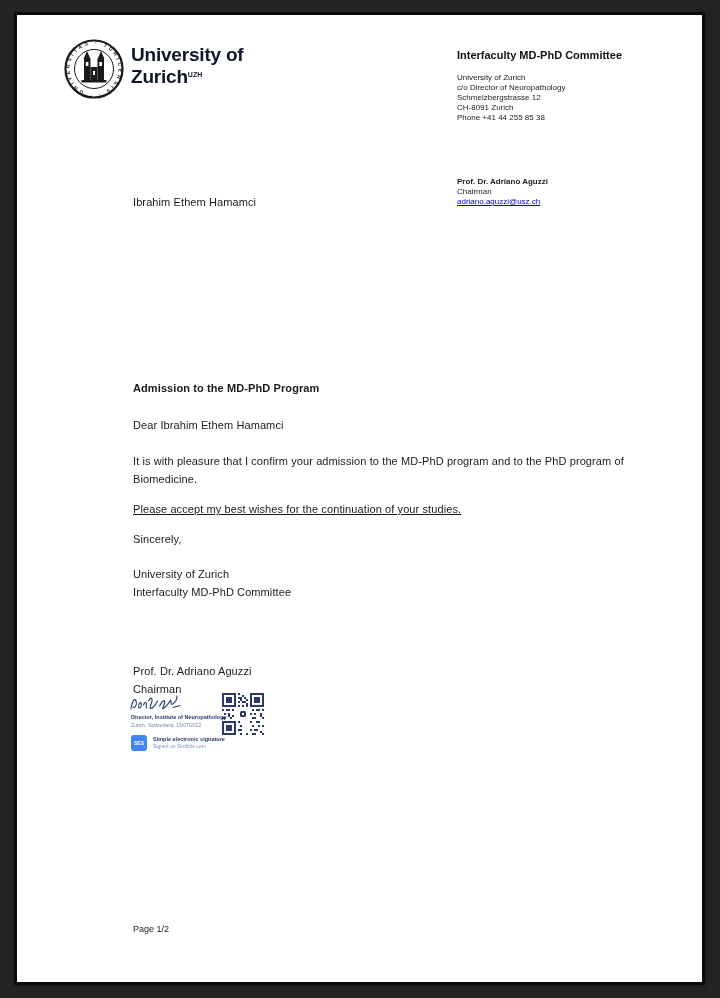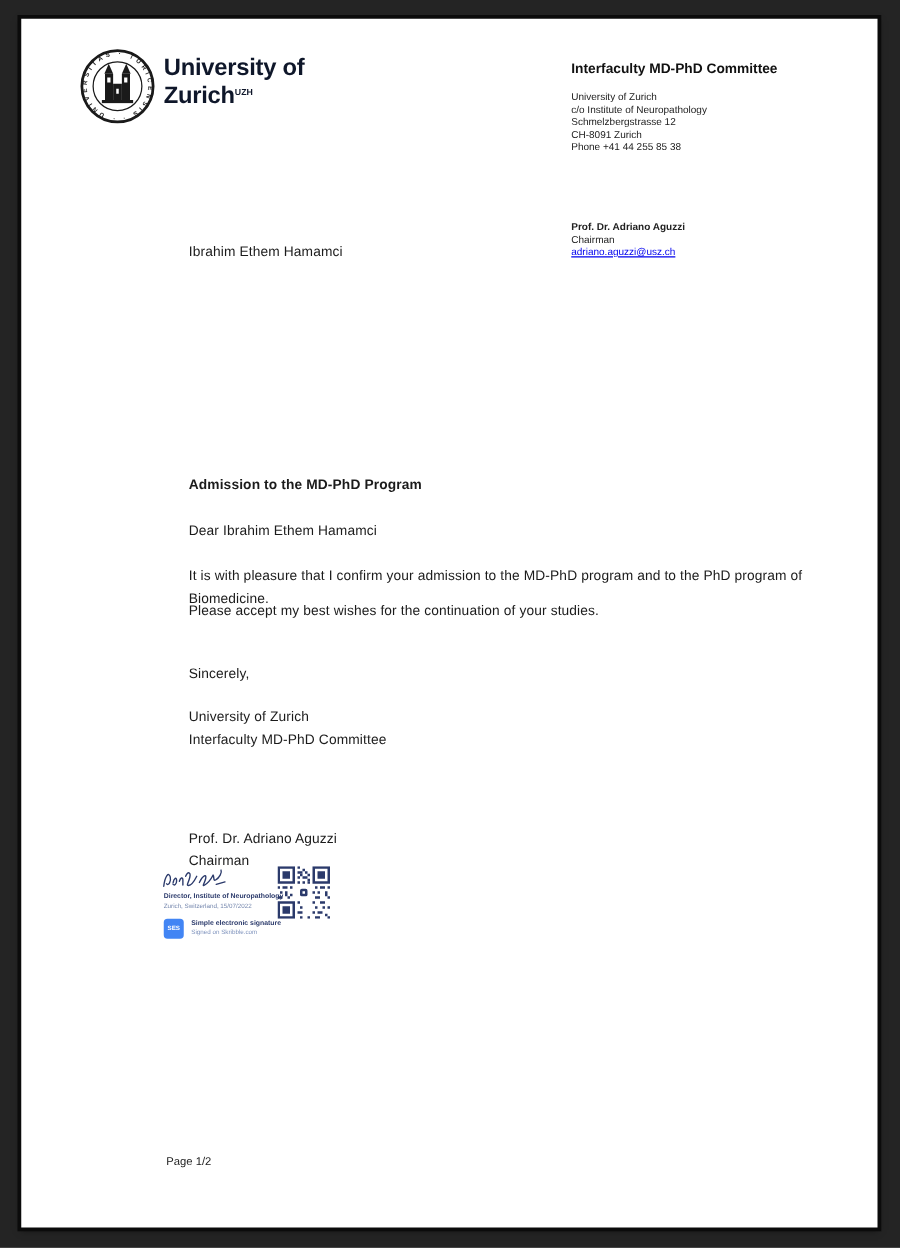--- a/index.html
+++ b/index.html
@@ -1,21 +1,21 @@
 <!DOCTYPE html>
 <html><head>
 <meta charset="utf-8">
 <style>
   html,body{margin:0;padding:0;background:#161616;}
   .stage{position:relative;width:720px;height:998px;background:#242424;overflow:hidden;
          font-family:"Liberation Sans",sans-serif;}
   .paper{position:absolute;left:17px;top:15px;width:685px;height:967px;background:#ffffff;
          box-shadow:0 0 0 3px #0b0b0b, 0 2px 6px rgba(0,0,0,.6);}
   .abs{position:absolute;}
-  .txt{color:#1b1b1b;font-size:11px;line-height:18px;letter-spacing:.1px;margin-left:18px;}
+  .txt{color:#1b1b1b;font-size:11px;line-height:18px;letter-spacing:.1px;}
   .bold{font-weight:bold;}
 
   
   .wordmark{left:114px;top:30px;font-weight:bold;color:#0f172a;font-size:19px;line-height:20px;letter-spacing:-.2px;}
   .wordmark sup{font-size:7px;letter-spacing:0;vertical-align:6px;}
 
   
   .hdr-title{left:440px;top:34px;width:240px;font-weight:bold;font-size:11px;color:#111;}
   .hdr-small{width:240px;font-size:8px;line-height:10px;color:#222;}
   .hdr-contact-name{font-weight:bold;}
@@ -65,38 +65,38 @@
 
     <div class="abs wordmark">
       <div><span>University of</span></div>
       <div><span>Zurich</span><sup>UZH</sup></div>
     </div>
 
     <div class="abs hdr-title">Interfaculty MD-PhD Committee</div>
 
     <div class="abs hdr-small" style="left:440px;top:58px;">
       <div>University of Zurich</div>
-      <div>c/o Institute of Neuropathology</div>
+      <div>c/o Director of Neuropathology</div>
       <div>Schmelzbergstrasse 12</div>
       <div>CH-8091 Zurich</div>
       <div>Phone +41 44 255 85 38</div>
     </div>
 
 
     <div class="abs hdr-small" style="left:440px;top:162px;">
       <div class="hdr-contact-name">Prof. Dr. Adriano Aguzzi</div>
       <div>Chairman</div>
       <a class="email-link">adriano.aguzzi@usz.ch</a>
     </div>
 
     <div class="abs txt col" style="top:178px;">Ibrahim Ethem Hamamci</div>
     <div class="abs txt col bold" style="top:364px;">Admission to the MD-PhD Program</div>
     <div class="abs txt col" style="top:401px;">Dear Ibrahim Ethem Hamamci</div>
     <div class="abs txt col" style="top:437px;">It is with pleasure that I confirm your admission to the MD-PhD program and to the PhD program of Biomedicine.</div>
-    <div class="abs txt col" style="top:465px;">Please accept my best wishes for the continuation of your studies.</div>
+    <div class="abs txt col" style="top:485px;text-decoration:underline;">Please accept my best wishes for the continuation of your studies.</div>
     <div class="abs txt col" style="top:515px;">Sincerely,</div>
     <div class="abs txt col" style="top:550px;">
       <div>University of Zurich</div>
       <div>Interfaculty MD-PhD Committee</div>
     </div>
     <div class="abs txt col" style="top:647px;">
       <div>Prof. Dr. Adriano Aguzzi</div>
       <div>Chairman</div>
     </div>
 

